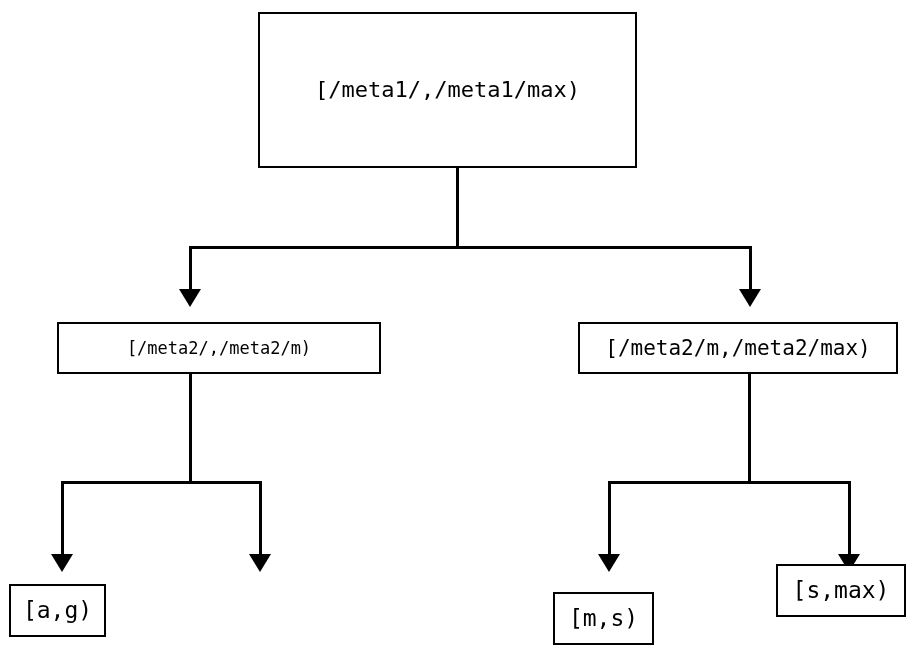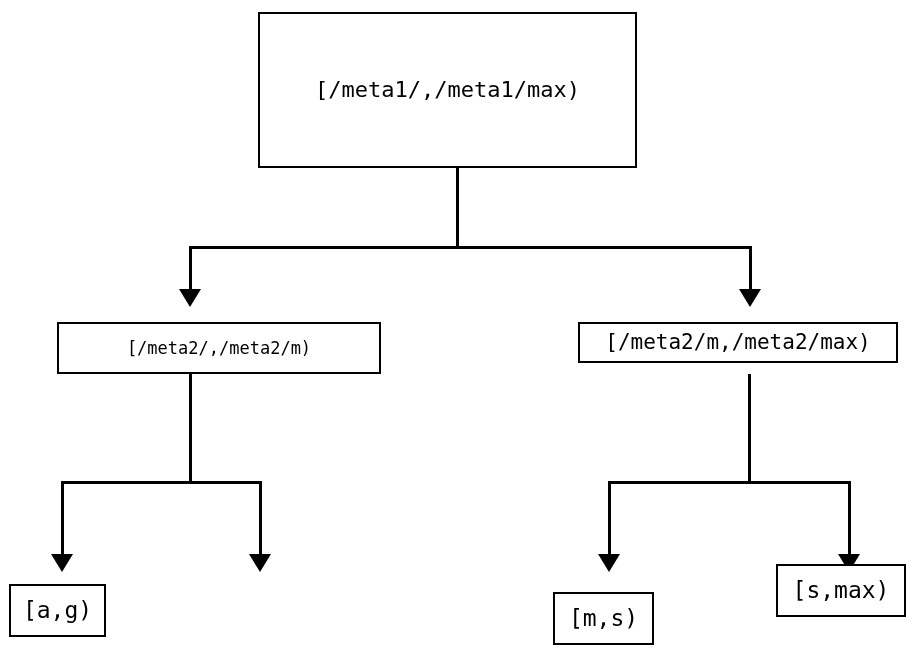--- a/index.html
+++ b/index.html
@@ -47,21 +47,21 @@
     top: 322px;
     width: 324px;
     height: 52px;
     font-size: 17px;
     margin-left: 36px;
   }
   .node-mid-right {
     left: 578px;
     top: 322px;
     width: 320px;
-    height: 41px;
+    height: 52px;
     font-size: 21px;
   }
   .node-leaf {
     height: 53px;
     font-size: 23px;
   }
   .node-leaf-1 { left: 9px;   top: 584px; width: 97px; }
   .node-leaf-2 { left: 204px; top: 584px; width: 99px; }
   .node-leaf-3 { left: 553px; top: 584px; width: 101px; margin-top: 8px; }
   .node-leaf-4 { left: 776px; top: 564px; width: 130px; }

